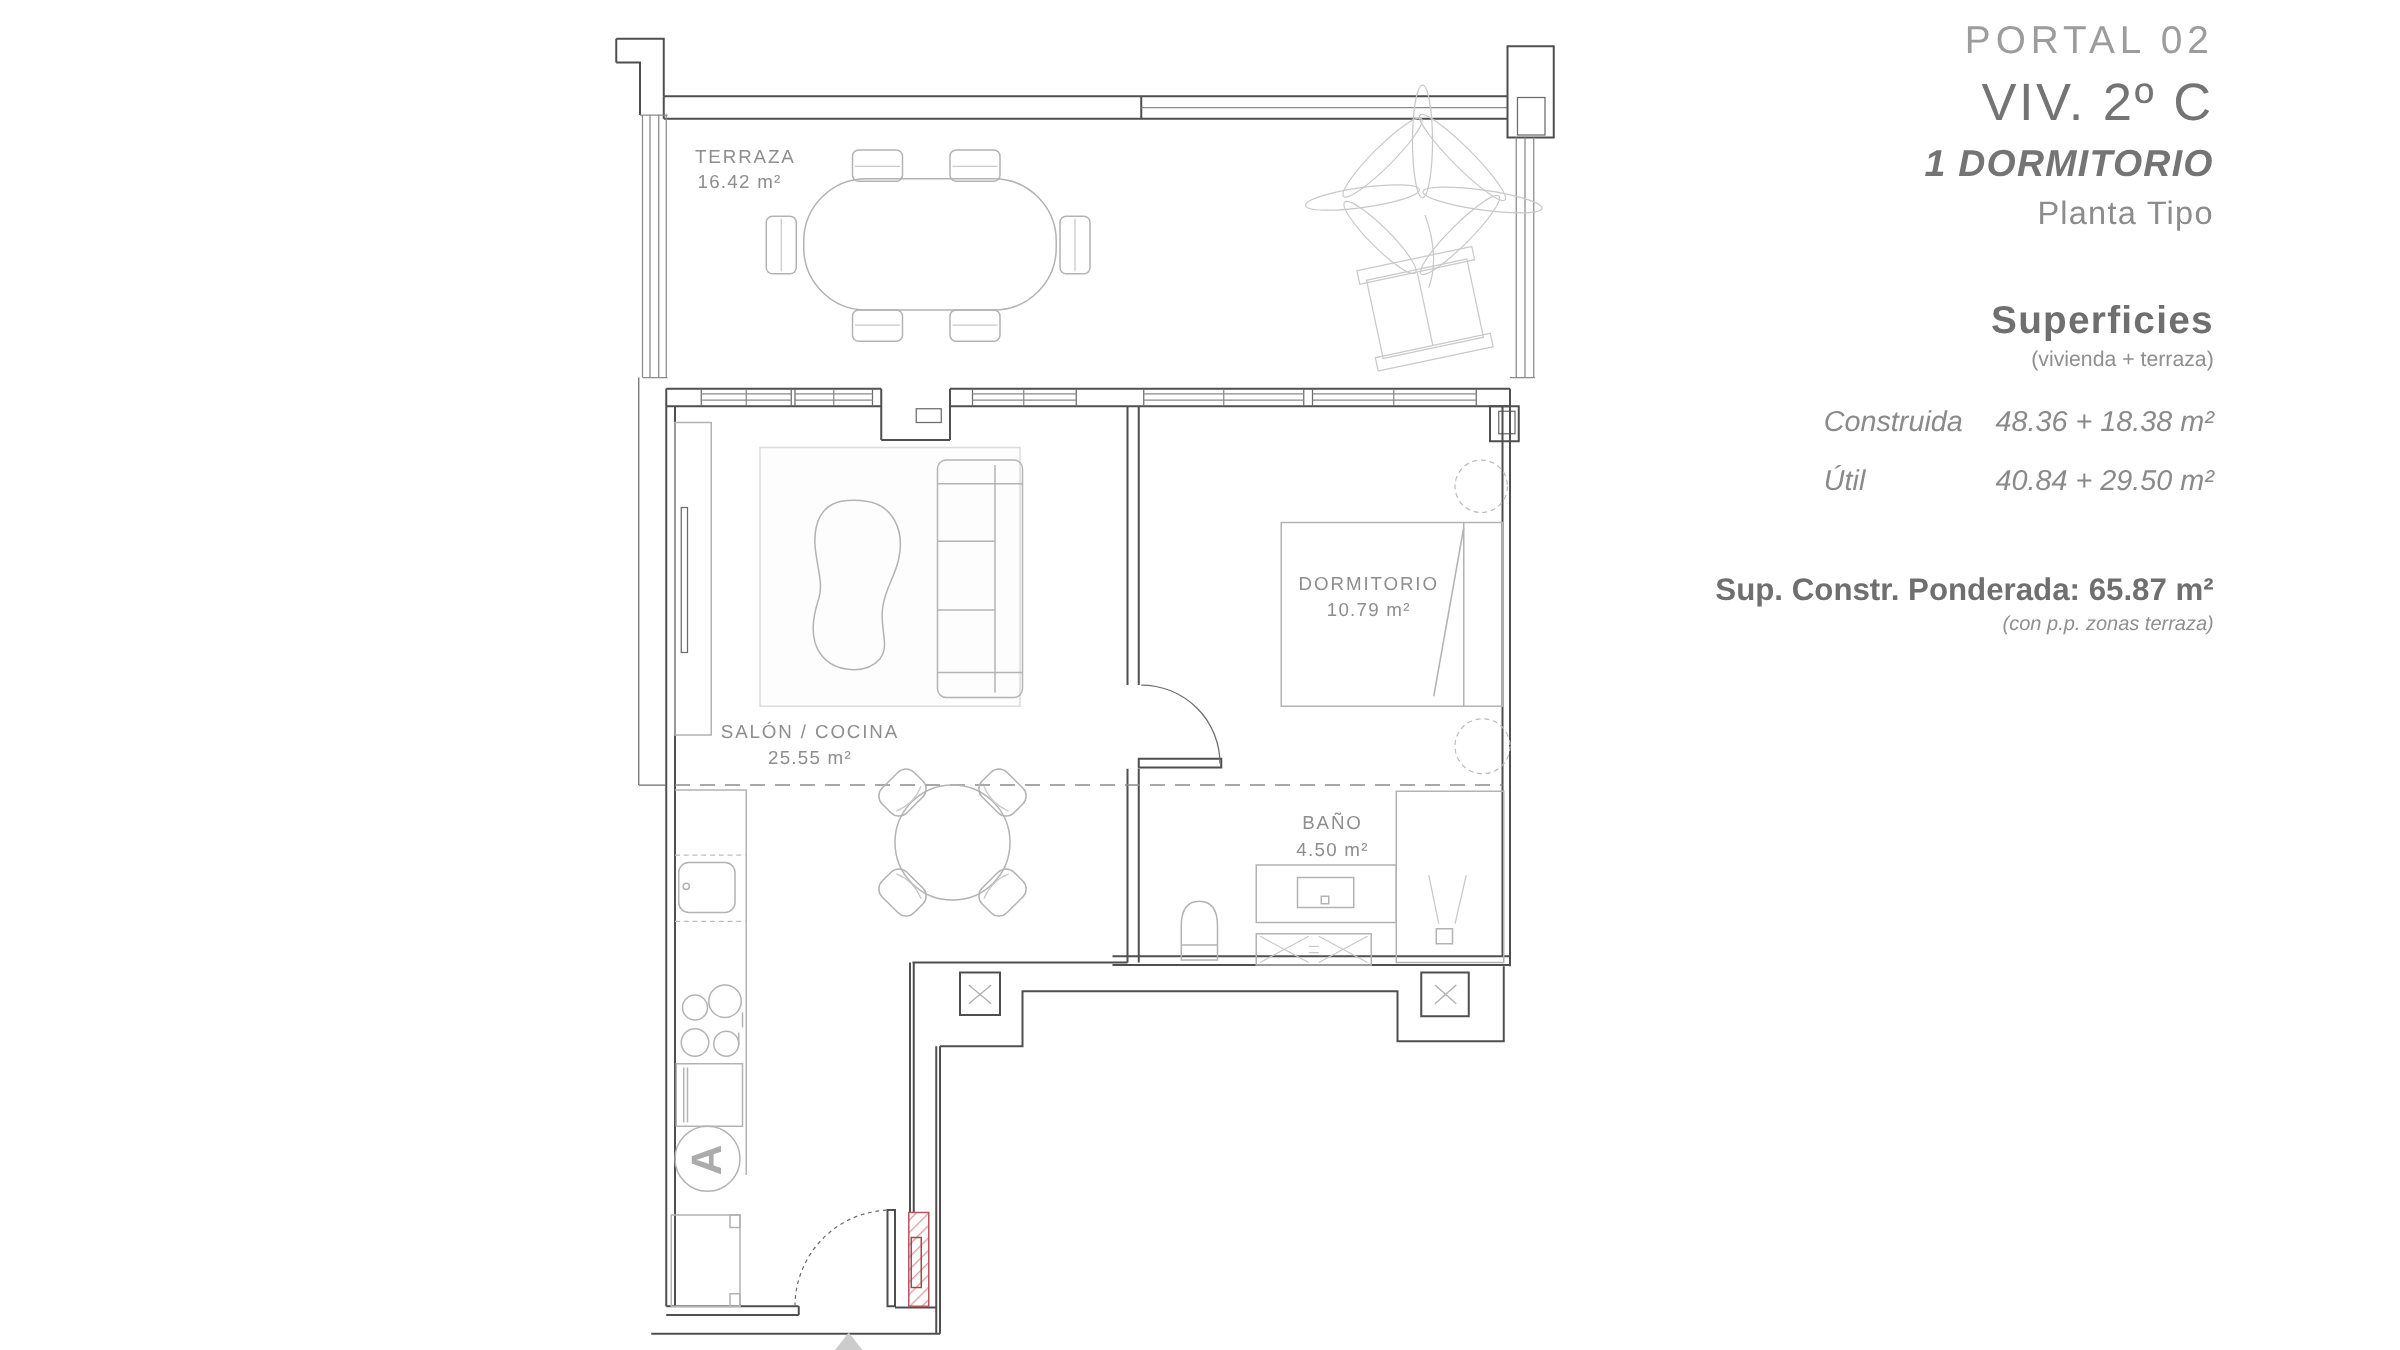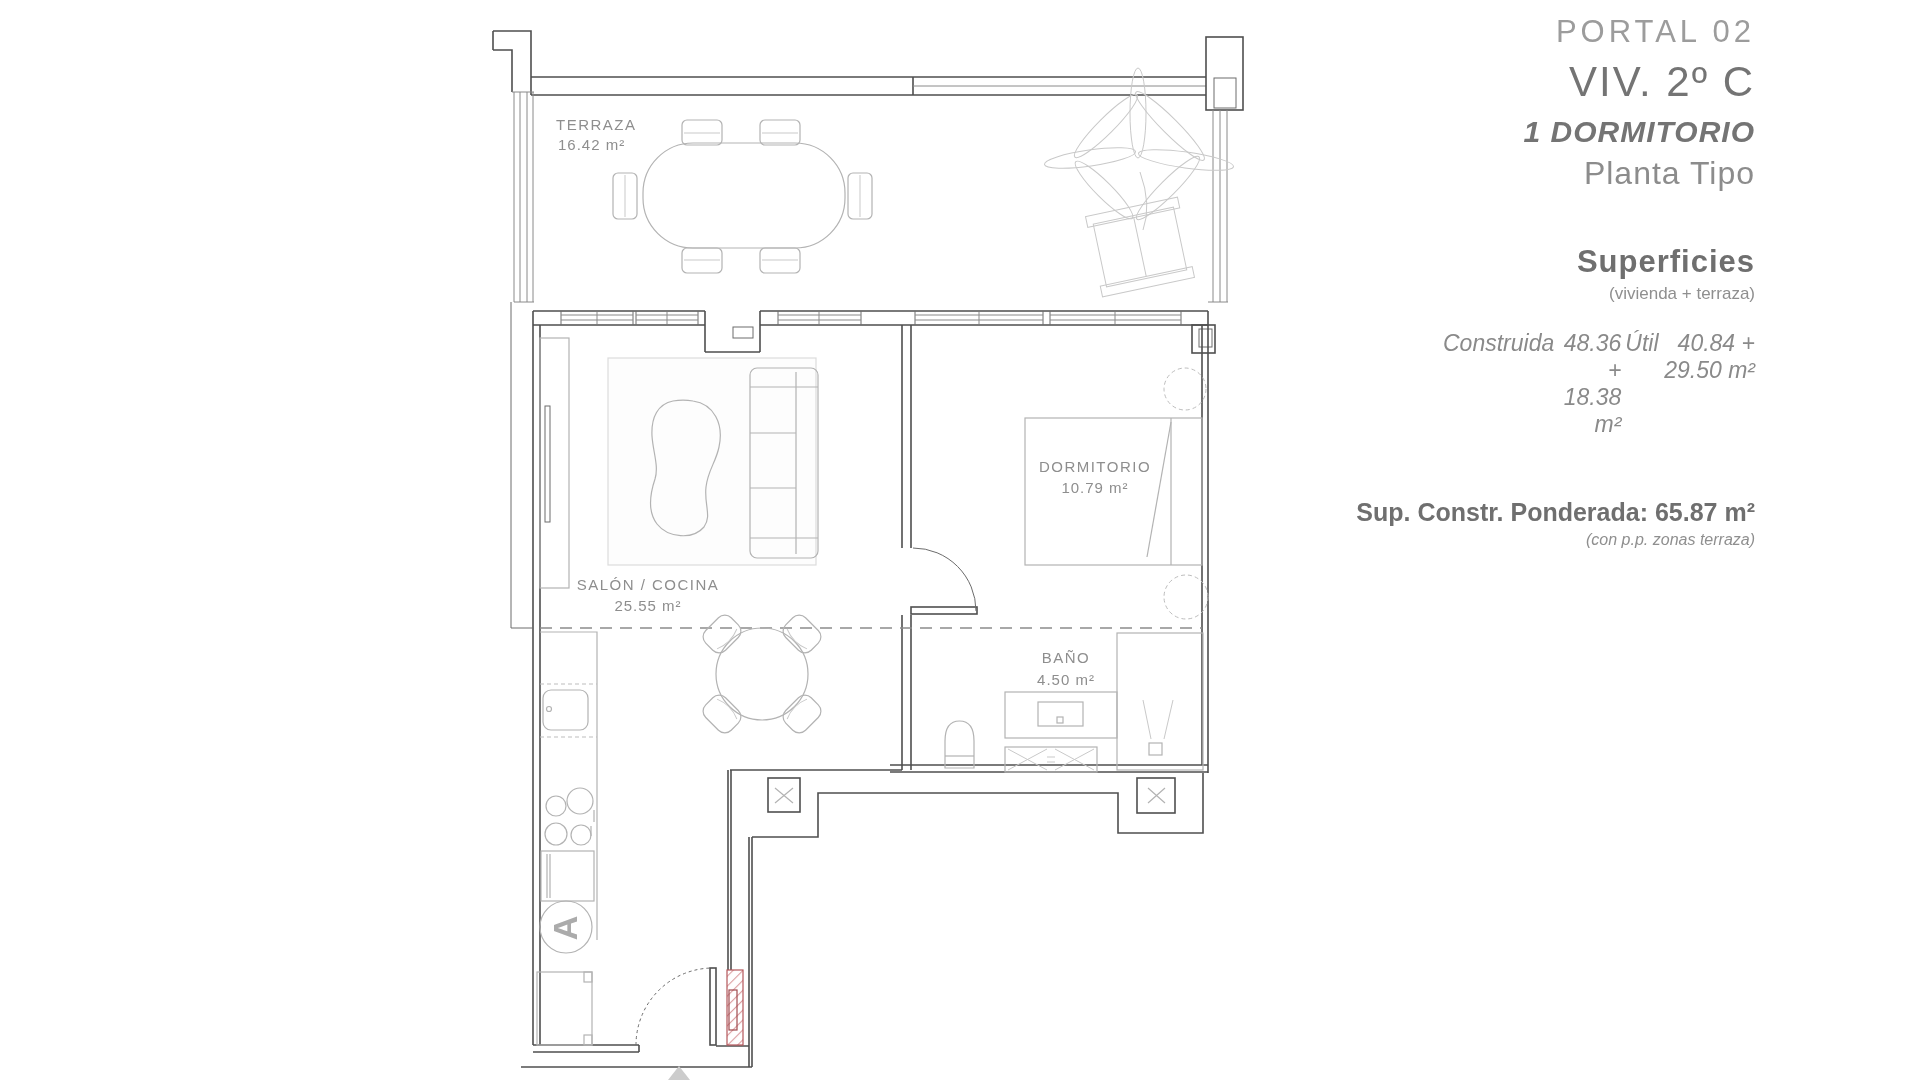--- a/index.html
+++ b/index.html
@@ -1,28 +1,28 @@
 <!DOCTYPE html>
 <html><head>
 <meta charset="utf-8">
 <style>
   html,body{margin:0;padding:0;background:#ffffff;}
   body{width:1920px;height:1080px;position:relative;overflow:hidden;
        font-family:"Liberation Sans", sans-serif;}
   #plan-svg{position:absolute;left:0;top:0;width:1920px;height:1080px;}
 
-  .info-panel{position:absolute;top:14px;right:165px;display:flex;
+  .info-panel{position:absolute;top:14px;right:149px;display:flex;
               flex-direction:column;align-items:flex-end;text-align:right;}
   .portal{font-size:31px;letter-spacing:4px;color:#9c9c9c;font-weight:400;}
   .unit{font-size:42px;font-weight:normal;color:#747474;letter-spacing:2px;margin-top:8px;}
   .dorm{font-size:30px;font-weight:bold;font-style:italic;color:#747474;margin-top:9px;letter-spacing:1px;}
-  .floor{font-size:32px;color:#8c8c8c;margin-top:6px;letter-spacing:1px;}
+  .floor{font-size:26px;color:#8c8c8c;margin-top:6px;letter-spacing:1px;}
   .surf-title{font-size:31px;font-weight:bold;color:#6f6f6f;margin-top:52px;letter-spacing:1px;}
   .surf-sub{font-size:17px;color:#8f8f8f;margin-top:4px;}
-  .surf-rows{width:312px;margin-top:26px;display:flex;flex-direction:row;gap:4px;justify-content:flex-end;}
+  .surf-rows{width:312px;margin-top:26px;display:flex;flex-direction:column;gap:20px;justify-content:flex-end;}
   .surf-row{display:flex;justify-content:space-between;font-size:23px;
             font-style:italic;color:#8a8a8a;}
   .weighted{font-size:25px;font-weight:bold;color:#6f6f6f;margin-top:60px;}
   .weighted-note{font-size:16px;font-style:italic;color:#8f8f8f;margin-top:4px;}
 
   
   .wall{stroke:#4f4f4f;stroke-width:1.6;fill:none;}
   .wallthin{stroke:#6c6c6c;stroke-width:1;fill:none;}
   .glass{stroke:#8a8a8a;stroke-width:1;fill:none;}
   .furn{stroke:#b3b3b3;stroke-width:1.2;fill:none;}

